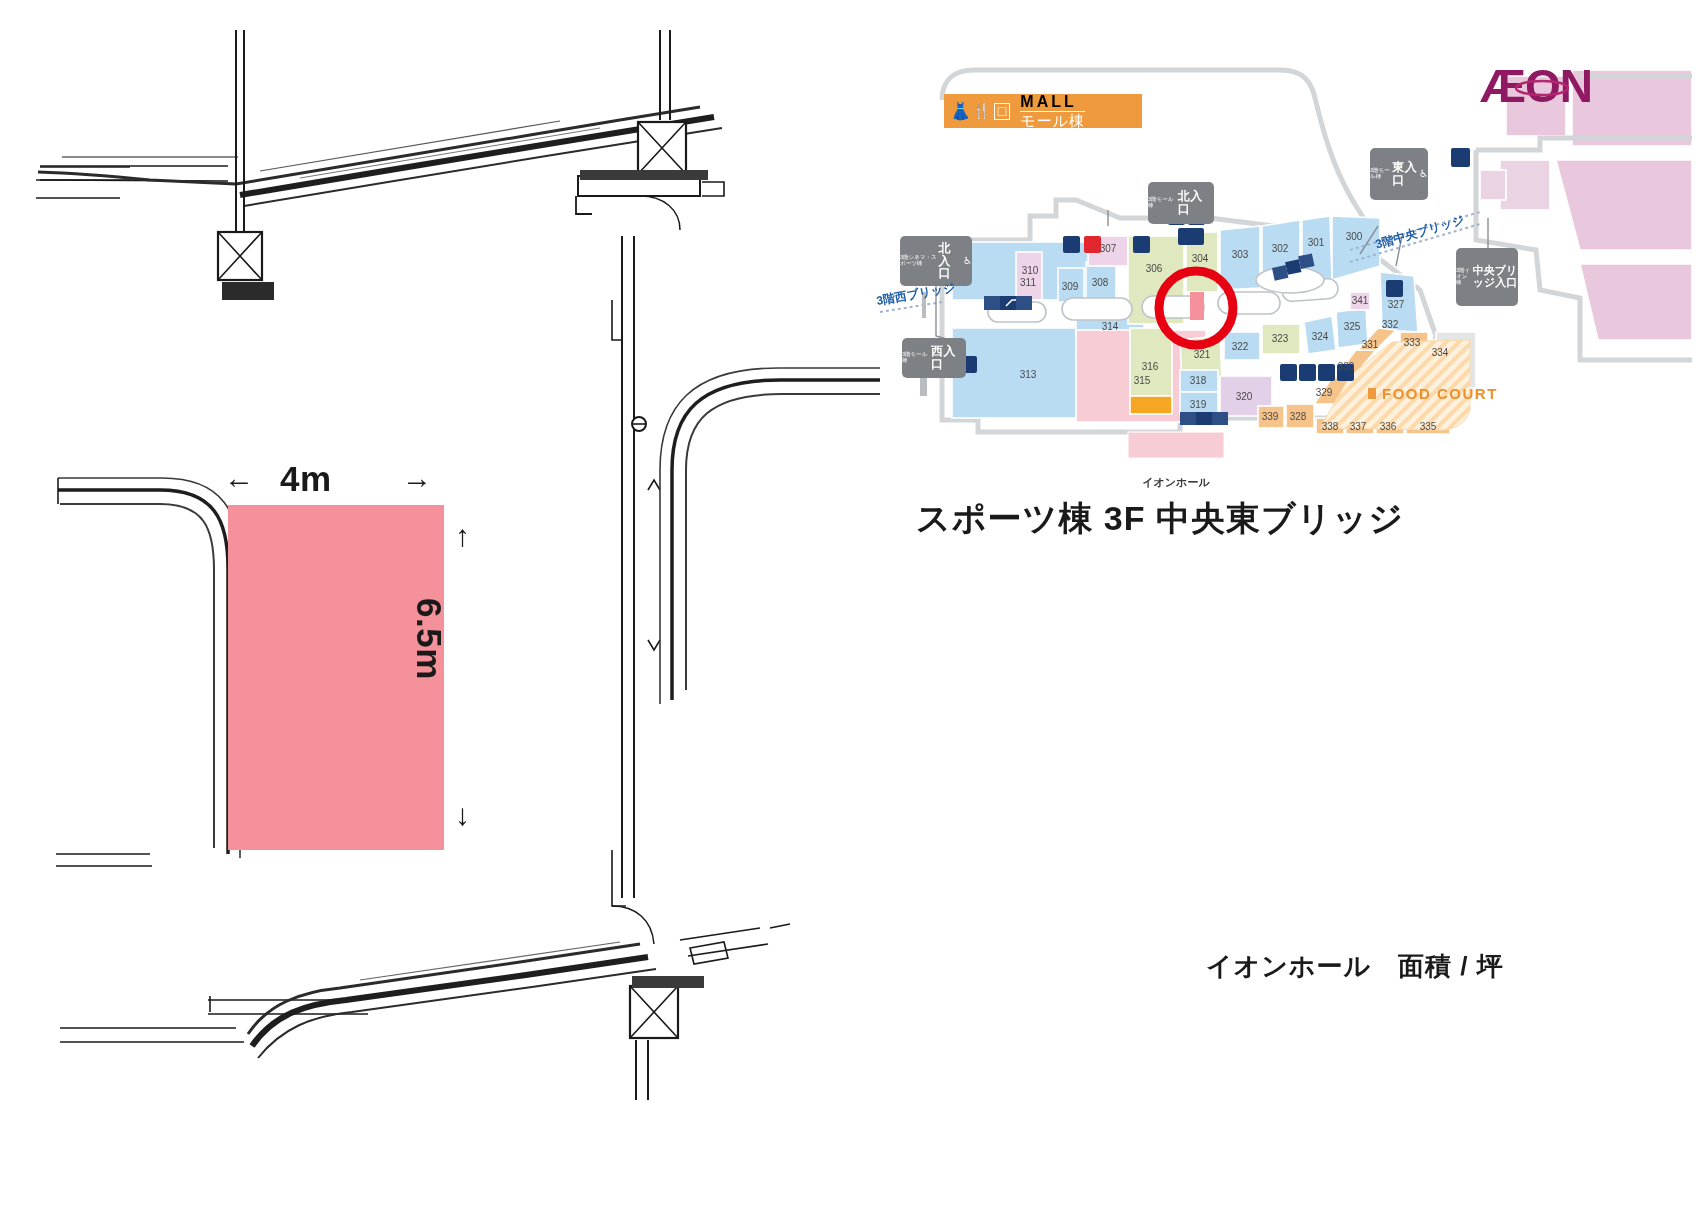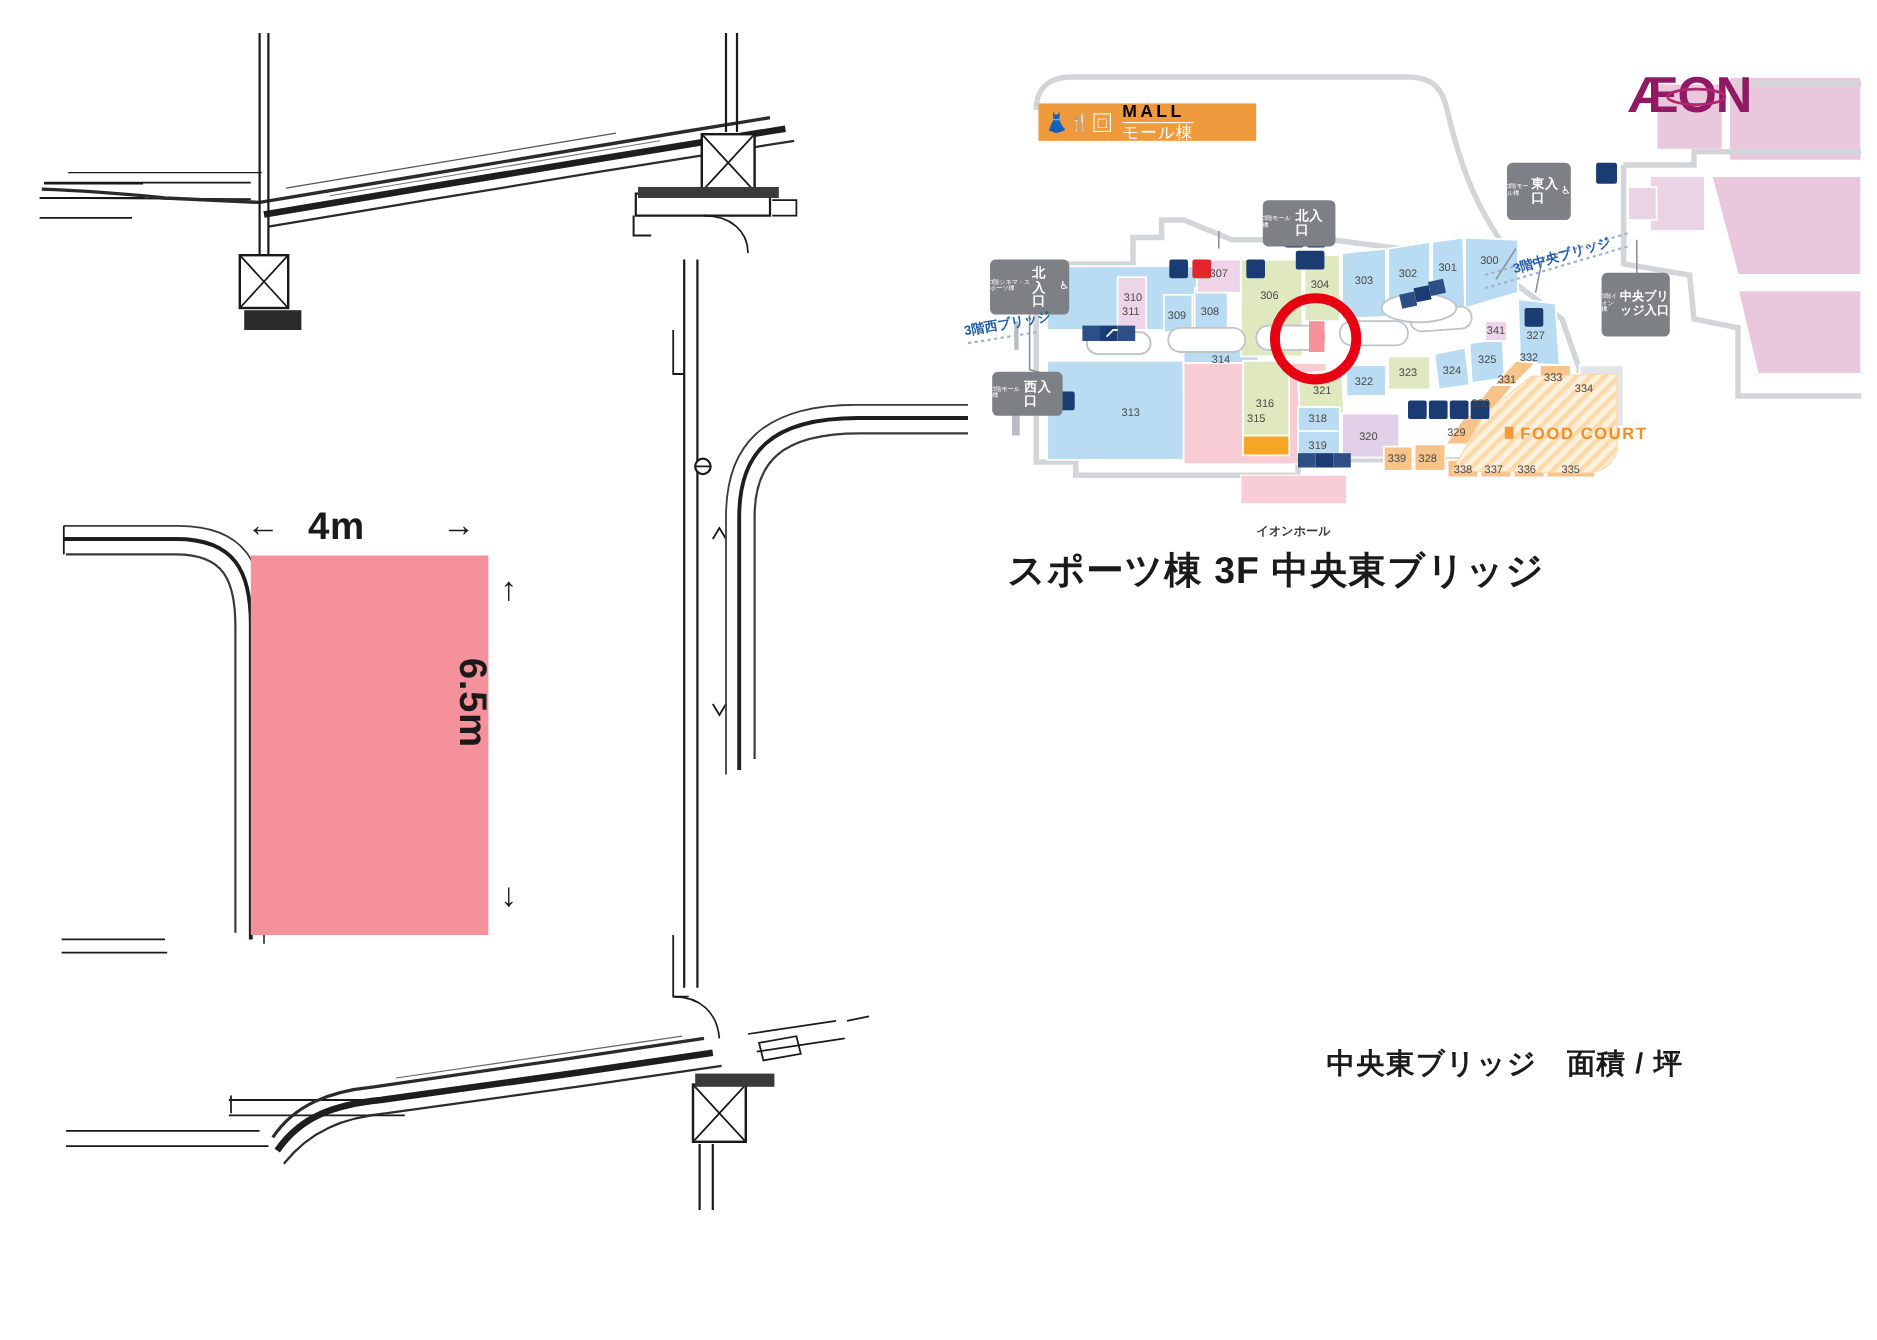--- a/index.html
+++ b/index.html
@@ -449,15 +449,15 @@
 
     <div class="bridge-lab" style="position:absolute;left:-4px;top:246px;transform:rotate(-10deg);">3階西ブリッジ</div>
     <div class="bridge-lab" style="position:absolute;left:494px;top:184px;transform:rotate(-16deg);">3階中央ブリッジ</div>
 
     <div style="position:absolute;left:248px;top:394px;width:96px;height:32px;display:flex;
                 align-items:center;justify-content:center;font-size:11px;font-weight:bold;color:#3a3a3a;margin-top:32px;">イオンホール</div>
   </div>
 
   <div id="map-title">スポーツ棟 3F 中央東ブリッジ</div>
 
-  <div id="area-caption">中央東ブリッジ　面積 / 坪</div>
+  <div id="area-caption">イオンホール　面積 / 坪</div>
 
 </div>
 
 </body></html>

